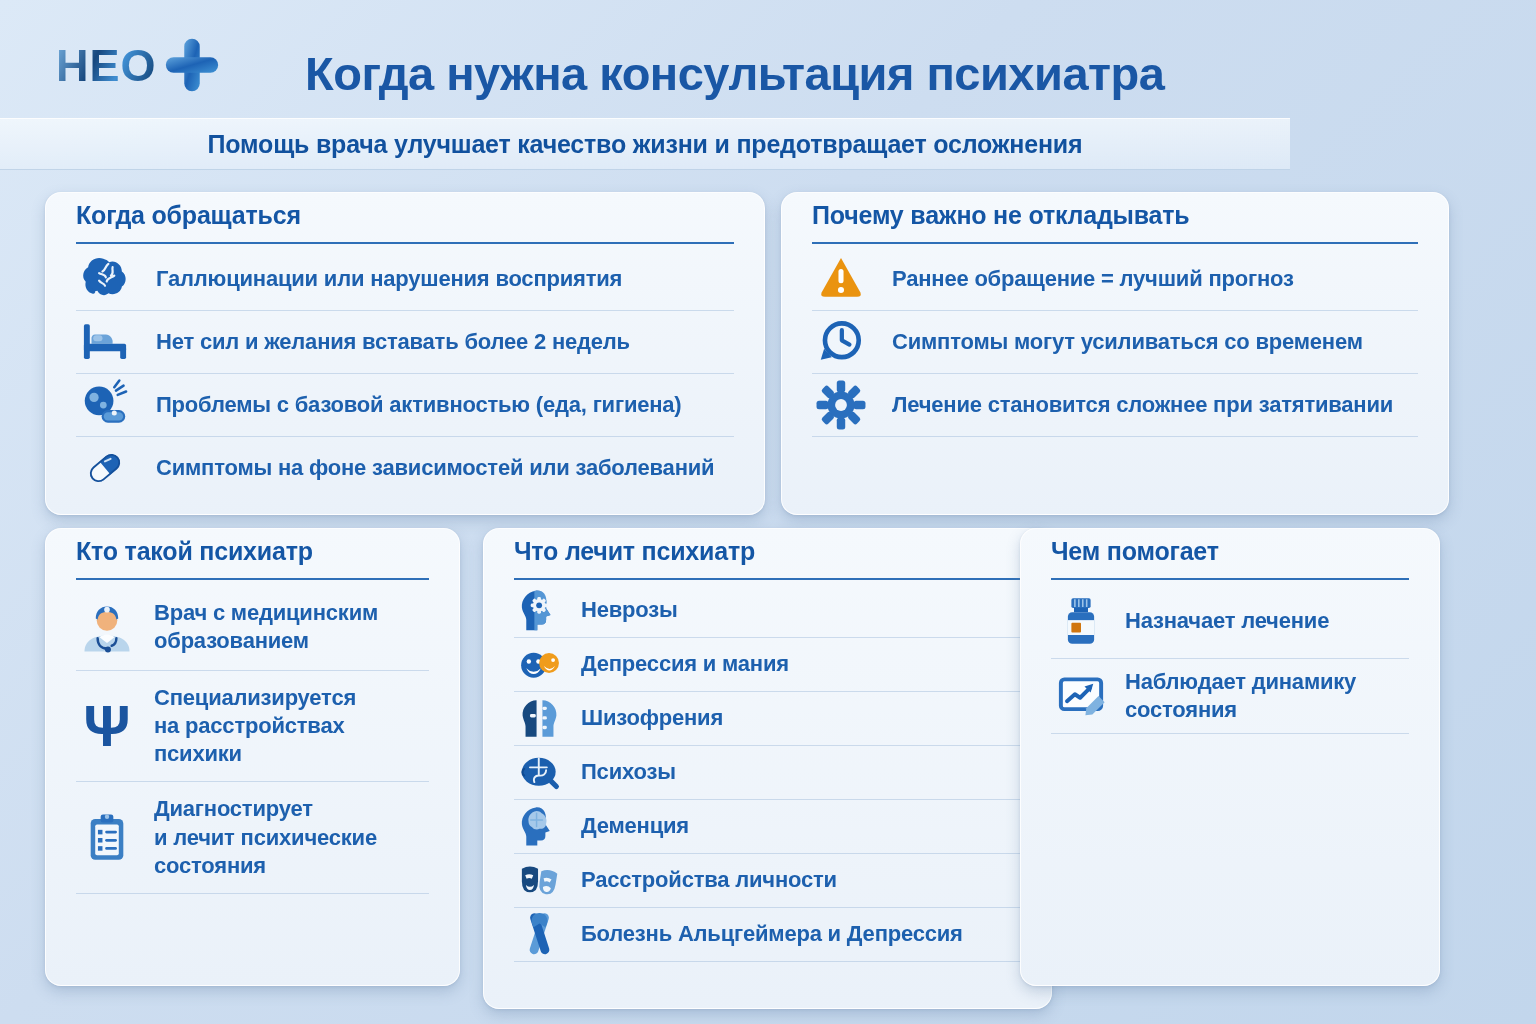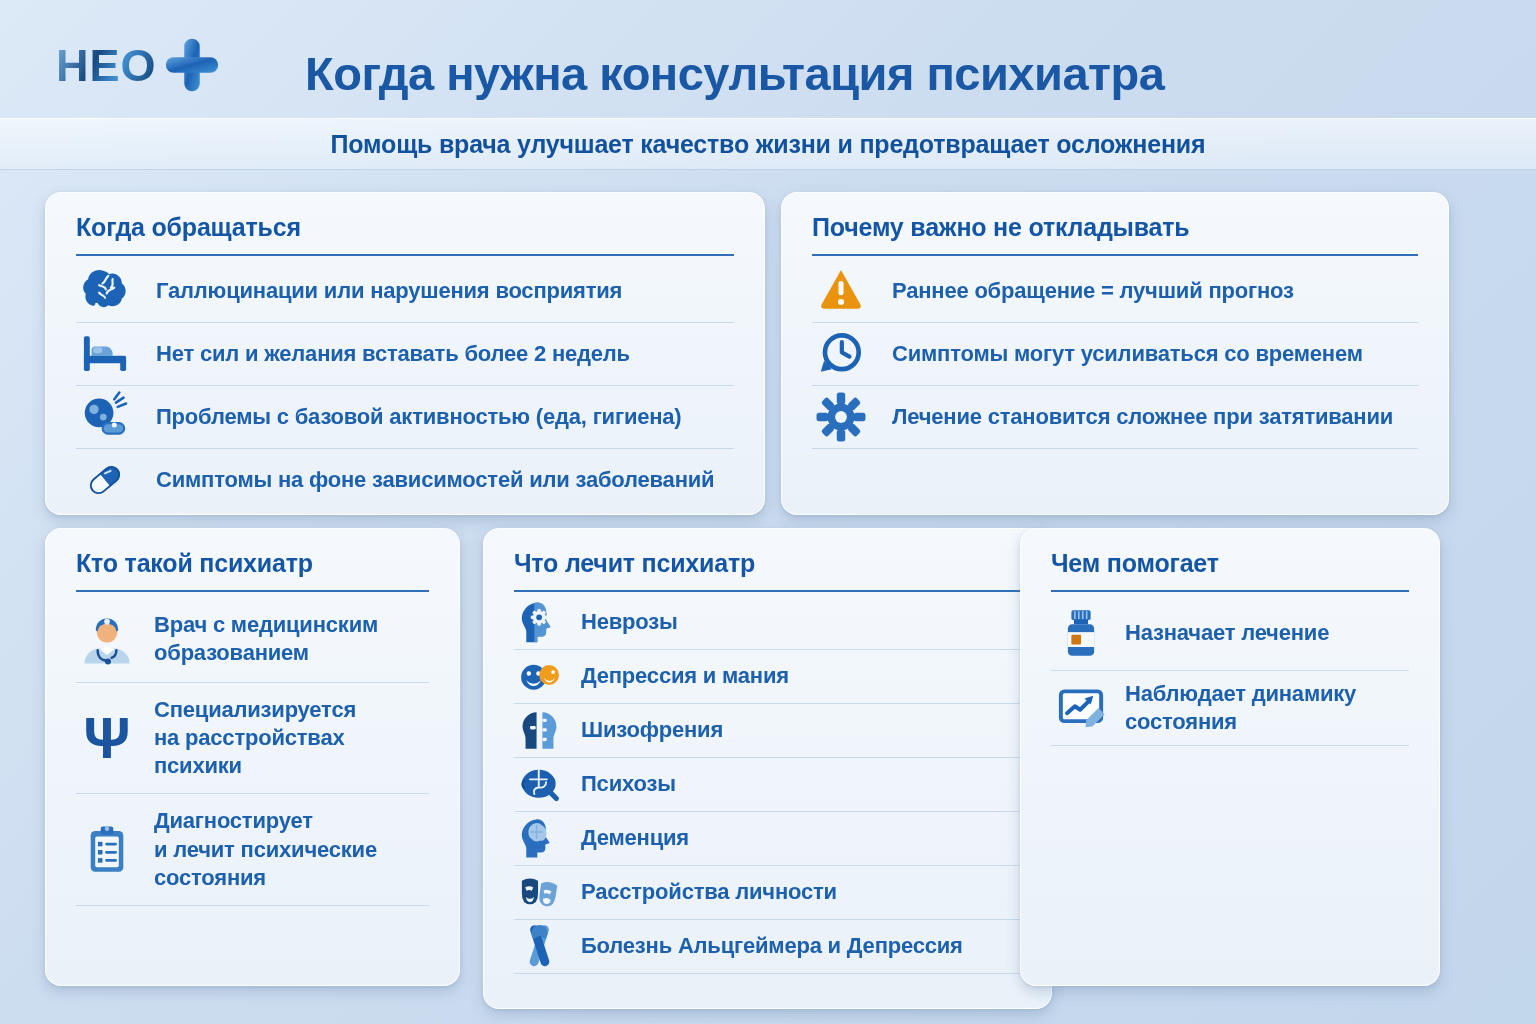--- a/index.html
+++ b/index.html
@@ -15,34 +15,34 @@
     font-size:45px; font-weight:700; letter-spacing:1px; line-height:1;
     background:linear-gradient(115deg,#74aede 0%,#16477e 38%,#3f8ed2 62%,#0d3a6c 100%);
     -webkit-background-clip:text; background-clip:text; color:transparent;
   }
   .logo-plus{ margin-left:4px; display:flex; }
   .header-title{
     position:absolute; left:305px; top:46px;
     font-size:47px; font-weight:800; letter-spacing:-0.5px; color:#1a57a5;
   }
   .subtitle-band{
-    position:absolute; left:0; top:118px; width:1536px; height:52px;
+    position:absolute; left:0; top:118px; width:1290px; height:52px;
     display:flex; align-items:center; justify-content:center;
     background:linear-gradient(180deg,rgba(248,252,255,.70),rgba(229,239,250,.70));
     border-top:1px solid rgba(255,255,255,.9);
     border-bottom:1px solid rgba(168,194,222,.65);
   }
   .subtitle-band span{ font-size:25px; font-weight:700; color:#11519e; letter-spacing:-0.2px; }
   
   .card{
     position:absolute; border-radius:16px;
     background:linear-gradient(180deg,#f5f9fd 0%,#eaf1f9 100%);
     border:1px solid rgba(255,255,255,.85);
     box-shadow:0 6px 14px rgba(99,128,167,.30), 0 1px 3px rgba(99,128,167,.18);
-    padding:16px 30px 8px;
+    padding:4px 30px 8px;
   }
   #card-when   { left:45px;   top:192px; width:720px; height:323px; }
   #card-why    { left:781px;  top:192px; width:668px; height:323px; }
   #card-who    { left:45px;   top:528px; width:415px; height:458px; }
   #card-treats { left:483px;  top:528px; width:569px; height:481px; }
   #card-helps  { left:1020px; top:528px; width:420px; height:458px; }
   .card-title{
     font-size:25px; font-weight:800; color:#1456a5; letter-spacing:-0.2px;
     padding:4px 0 12px; border-bottom:2px solid #2e6fb8;
   }

